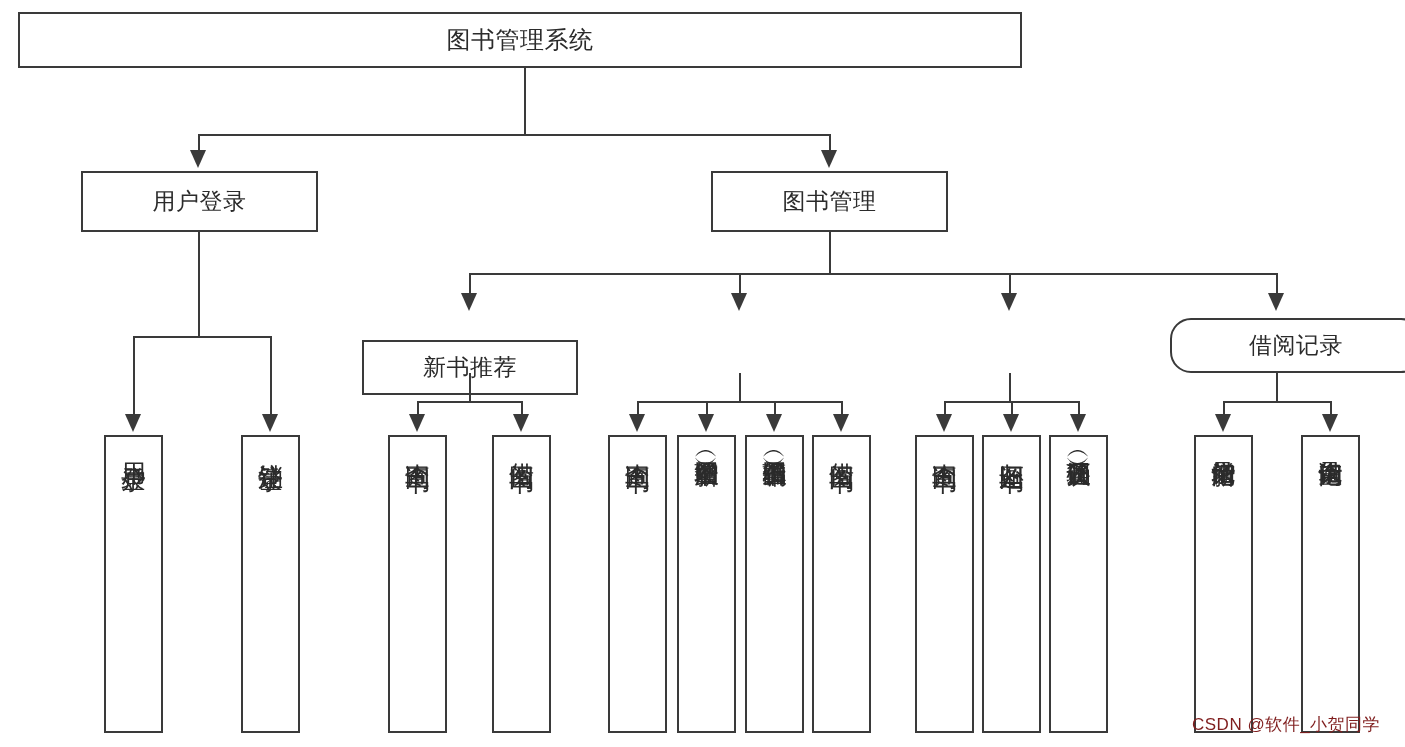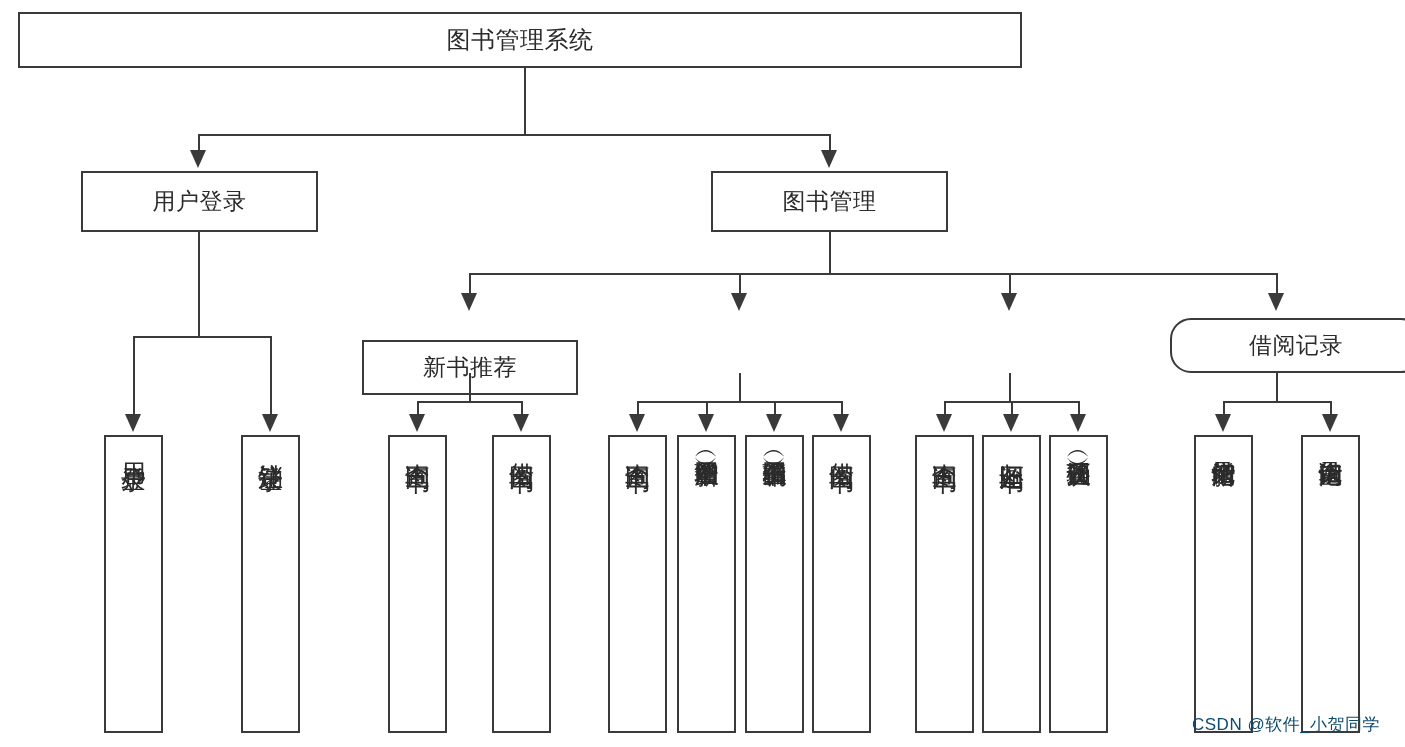--- a/index.html
+++ b/index.html
@@ -73,21 +73,21 @@
   .arrow {
     position: absolute;
     width: 0;
     height: 0;
     border-left: 8px solid transparent;
     border-right: 8px solid transparent;
     border-top: 18px solid #3a3a3a;
   }
   .watermark {
     position: absolute;
-    color: #0c4a6e;
+    color: #7f1d1d;
     font-size: 17px;
     white-space: nowrap;
     letter-spacing: 0.5px;
   }
 </style>
 </head>
 <body>
 
 <div id="canvas">
 

